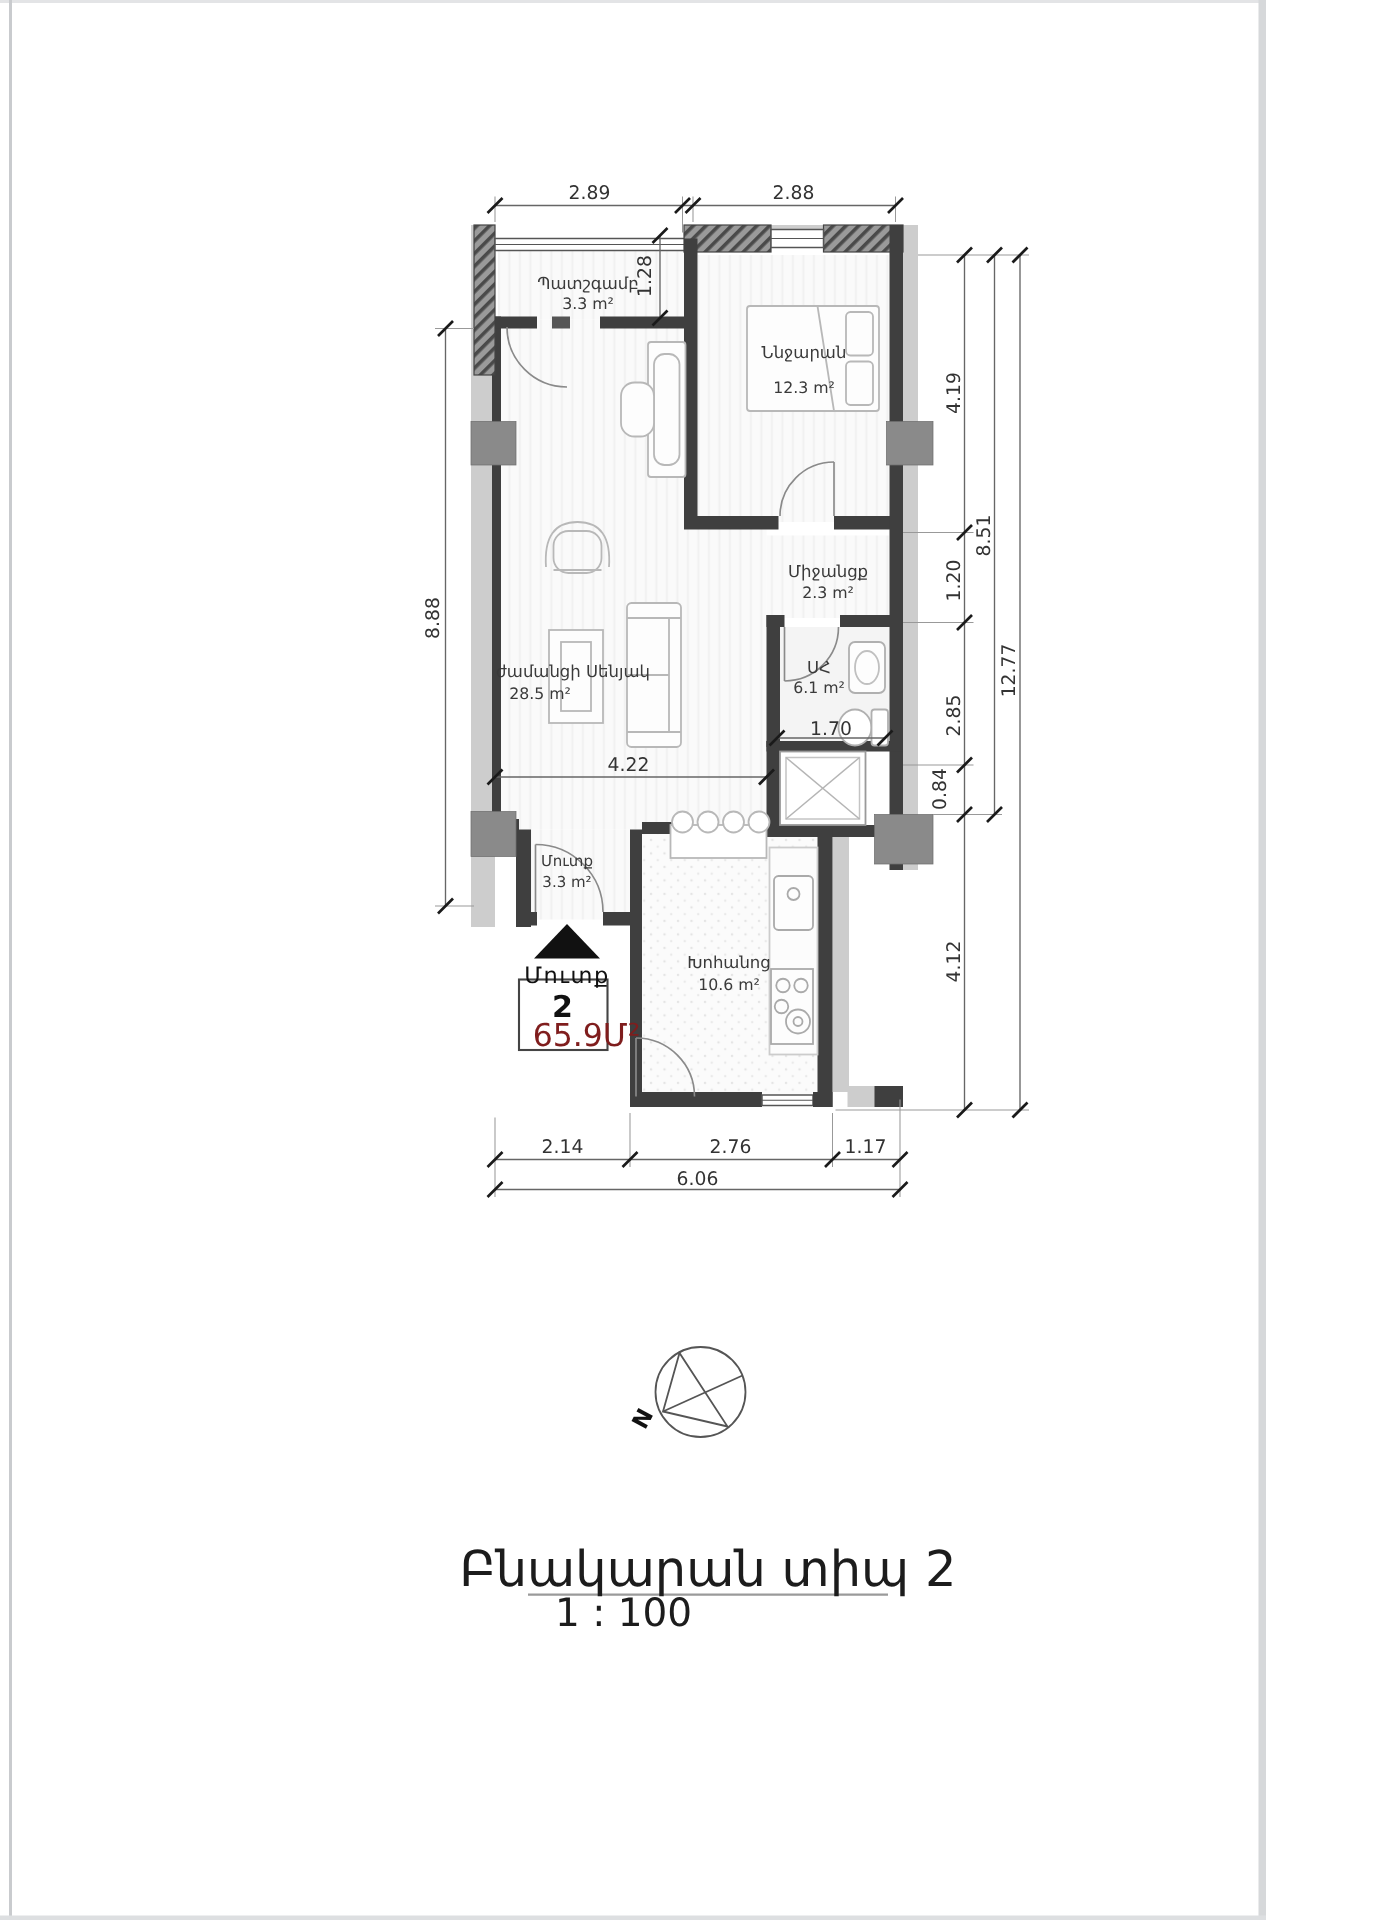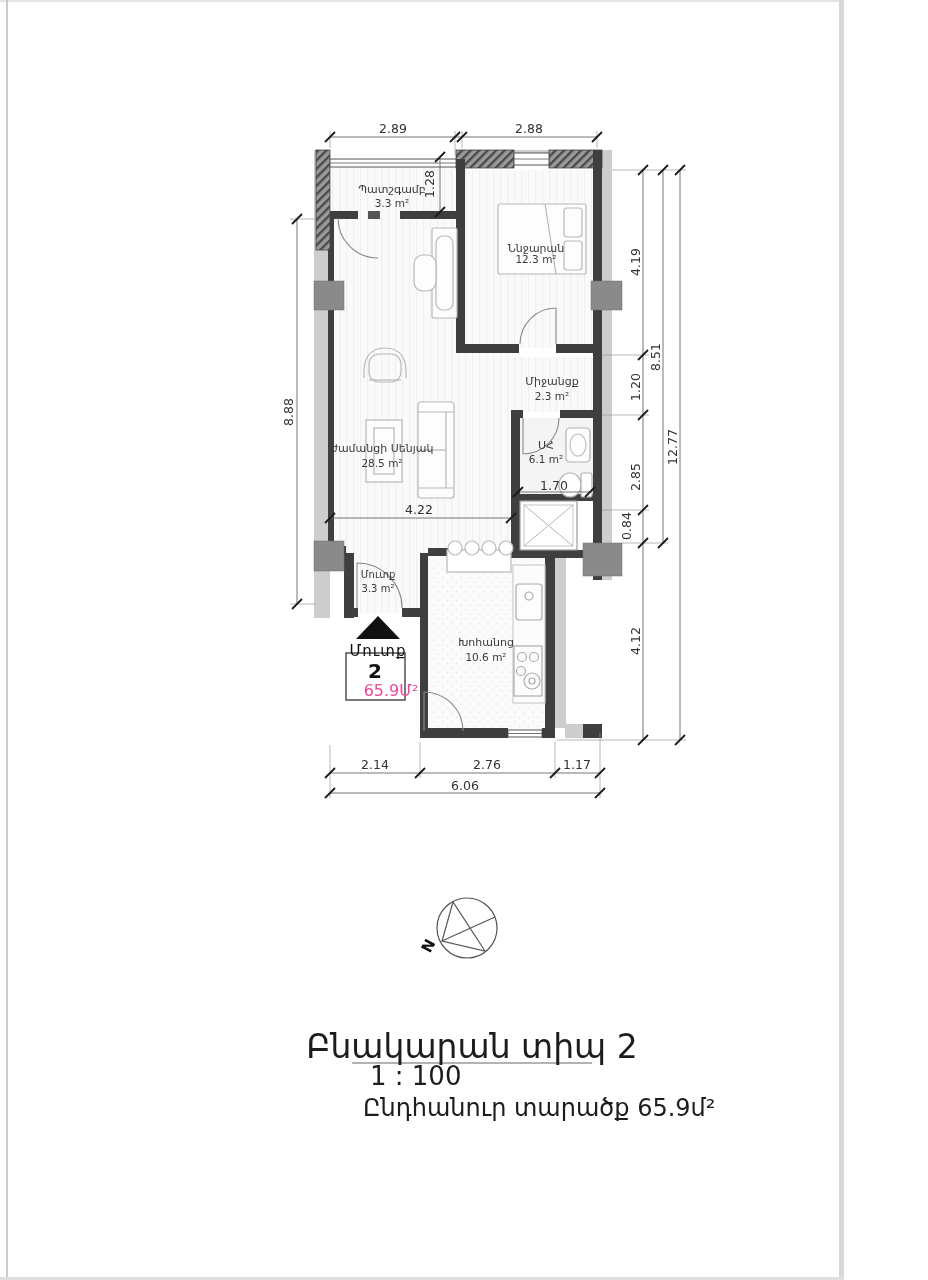--- a/index.html
+++ b/index.html
@@ -12,21 +12,21 @@
   .edge.bottom{left:0;bottom:0;width:928px;height:3px;background:#dddfe1;}
   svg.plan{position:absolute;left:0;top:0;}
   .lbl{position:absolute;transform:translate(-50%,-50%);white-space:nowrap;color:#2d2d2d;line-height:1;}
   .lbl.v{transform:translate(-50%,-50%) rotate(-90deg);}
   .dim{font-size:12.5px;color:#333;}
   .rname{font-size:11px;color:#3a3a3a;}
   .rarea{font-size:10.5px;color:#3a3a3a;}
   .small{font-size:10px;}
   .entry-label{font-size:15px;color:#111;letter-spacing:1px;}
   .unit-number{font-size:20px;font-weight:bold;color:#111;}
-  .unit-area{font-size:16px;color:#ec4899;padding-left:32px;}
+  .unit-area{font-size:21px;color:#7f1d1d;padding-left:32px;}
   .north{font-size:15px;font-weight:bold;color:#111;transform:translate(-50%,-50%) rotate(-62deg);}
   .title{font-size:33px;color:#1c1c1c;}
   .scale{position:absolute;transform:translate(0,-50%);font-size:26px;color:#1c1c1c;white-space:nowrap;}
   .total{position:absolute;transform:translate(0,-50%);font-size:24px;color:#1c1c1c;white-space:nowrap;}
 </style>
 </head>
 <body>
 
 <div class="page">
   <div class="edge top"></div>
@@ -268,35 +268,34 @@
   <div class="lbl dim v" style="left:636px;top:641px">4.12</div>
   <div class="lbl dim" style="left:375px;top:765px">2.14</div>
   <div class="lbl dim" style="left:487px;top:765px">2.76</div>
   <div class="lbl dim" style="left:577px;top:765px">1.17</div>
   <div class="lbl dim" style="left:465px;top:786px">6.06</div>
   <div class="lbl dim" style="left:419px;top:510px">4.22</div>
   <div class="lbl dim" style="left:554px;top:486px">1.70</div>
 
   <div class="lbl rname" style="left:392px;top:189px">Պատշգամբ</div>
   <div class="lbl rarea" style="left:392px;top:203px">3.3 m²</div>
-  <div class="lbl rname" style="left:536px;top:248px">Ննջարան</div>
+  <div class="lbl rname" style="left:536px;top:235px">Ննջարան</div>
   <div class="lbl rarea" style="left:536px;top:259px">12.3 m²</div>
   <div class="lbl rname" style="left:552px;top:381px">Միջանցք</div>
   <div class="lbl rarea" style="left:552px;top:396px">2.3 m²</div>
   <div class="lbl rname" style="left:382px;top:448px">ժամանցի Սենյակ</div>
-  <div class="lbl rarea" style="left:382px;top:463px">28.5 m²</div>
+  <div class="lbl rarea" style="left:360px;top:463px">28.5 m²</div>
   <div class="lbl rname" style="left:546px;top:445px">ՍՀ</div>
   <div class="lbl rarea" style="left:546px;top:459px">6.1 m²</div>
   <div class="lbl rname small" style="left:378px;top:575px">Մուտք</div>
   <div class="lbl rarea small" style="left:378px;top:589px">3.3 m²</div>
   <div class="lbl rname" style="left:486px;top:642px">Խոհանոց</div>
   <div class="lbl rarea" style="left:486px;top:657px">10.6 m²</div>
 
   <div class="lbl entry-label" style="left:378px;top:651px">Մուտք</div>
   <div class="lbl unit-number" style="left:375px;top:671px">2</div>
   <div class="lbl unit-area" style="left:375px;top:691px">65.9Մ²</div>
 
   <div class="lbl north" style="left:429px;top:946px">N</div>
 
   <div class="lbl title" style="left:472px;top:1046px">Բնակարան տիպ 2</div>
   <div class="scale" style="left:370px;top:1076px">1 : 100</div>
-  <div class="total" style="left:363px;top:1108px">Ընդհանուր տարածք 65.9մ²</div>
 </div>
 
 </body></html>

